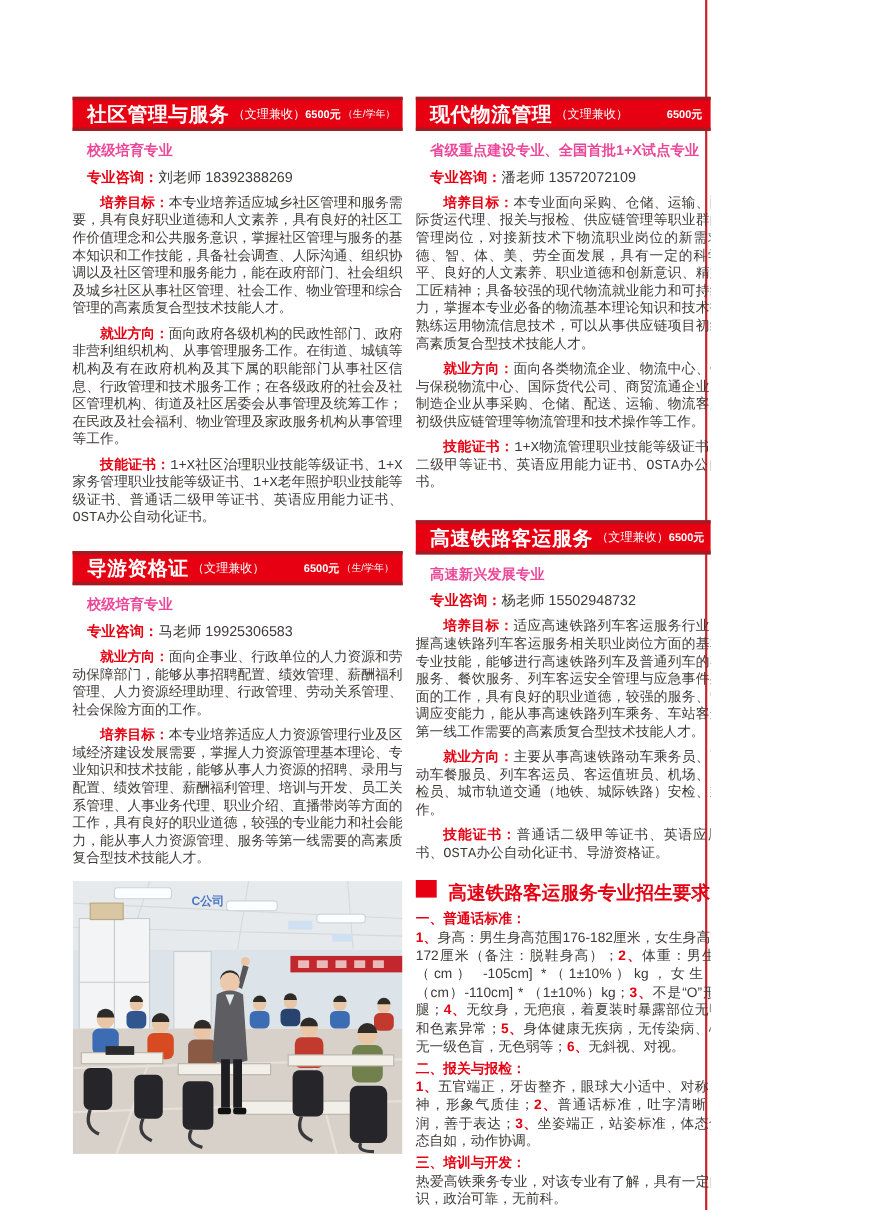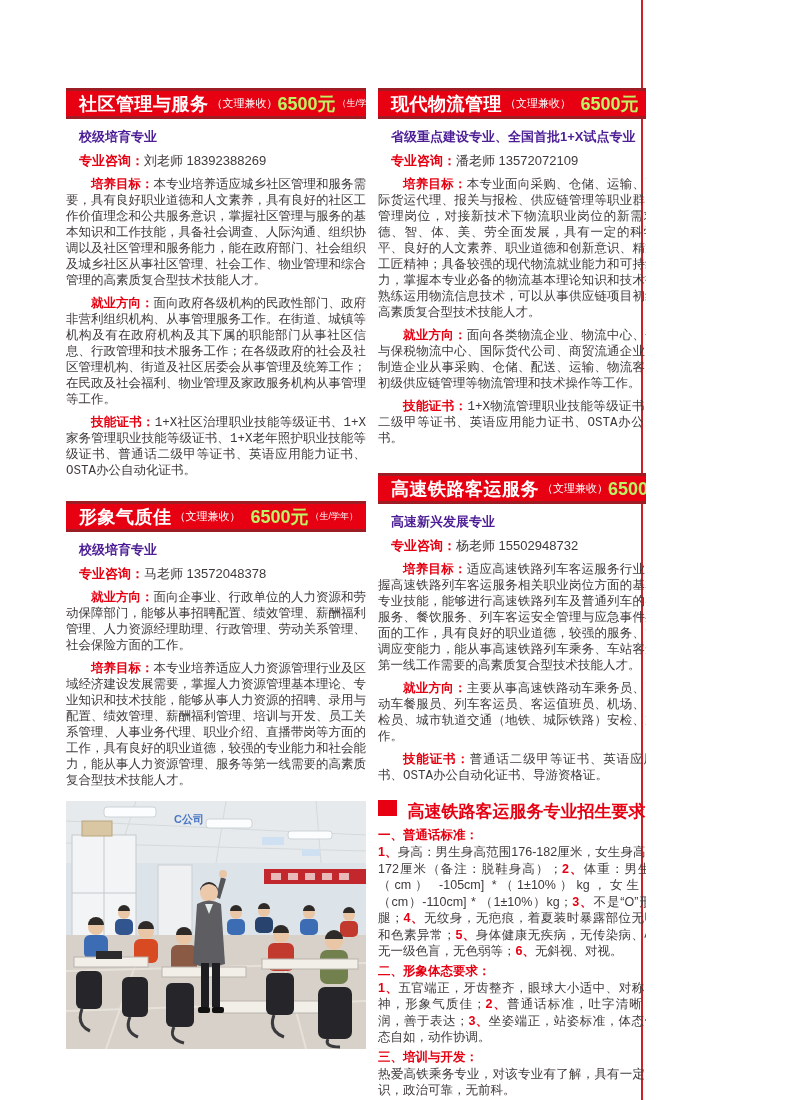--- a/index.html
+++ b/index.html
@@ -15,24 +15,24 @@
 
   .banner {
     display:flex; align-items:center; height:25px;
     background:#e60012; border-top:3px solid #9e1c23; border-bottom:3px solid #9e1c23;
     padding:0 8px 0 13px; box-sizing:content-box;
   }
   .banner.mt-left  { margin-top:22px; }
   .banner.mt-right { margin-top:26px; }
   .banner-title { color:#fff; font-weight:bold; font-size:18px; letter-spacing:0.5px; white-space:nowrap; }
   .banner-sub   { color:#fff; font-size:11px; margin-left:3px; white-space:nowrap; }
-  .banner-price { color:#bef264; font-weight:bold; font-size:18px; margin-left:auto; white-space:nowrap; }
+  .banner-price { color:#ffffff; font-weight:bold; font-size:10px; margin-left:auto; white-space:nowrap; }
   .banner-unit  { color:#fff; font-size:9px; margin-left:2px; white-space:nowrap; }
 
-  .badge { color:#4c1d95; font-weight:bold; font-size:13px; margin:9px 0 0 13px; }
+  .badge { color:#ec4899; font-weight:bold; font-size:13px; margin:9px 0 0 13px; }
   .consult { font-size:13px; margin:6px 0 0 13px; }
   .lead-red { color:#e60012; font-weight:bold; }
 
   .para {
     font-size:12.5px; line-height:16px; text-align:justify;
     text-indent:2em; margin:7px 0 0 0;font-family:Liberation Mono, monospace;
   }
 
   .photo-wrap { margin-top:12px; width:300px; height:248px; overflow:hidden; }
   .photo-wrap svg { display:block; }
@@ -66,28 +66,28 @@
       <div class="consult">
         <span class="lead-red">专业咨询：</span><span>刘老师 18392388269</span>
       </div>
       <p class="para"><span class="lead-red">培养目标：</span><span>本专业培养适应城乡社区管理和服务需要，具有良好职业道德和人文素养，具有良好的社区工作价值理念和公共服务意识，掌握社区管理与服务的基本知识和工作技能，具备社会调查、人际沟通、组织协调以及社区管理和服务能力，能在政府部门、社会组织及城乡社区从事社区管理、社会工作、物业管理和综合管理的高素质复合型技术技能人才。</span></p>
       <p class="para"><span class="lead-red">就业方向：</span><span>面向政府各级机构的民政性部门、政府非营利组织机构、从事管理服务工作。在街道、城镇等机构及有在政府机构及其下属的职能部门从事社区信息、行政管理和技术服务工作；在各级政府的社会及社区管理机构、街道及社区居委会从事管理及统筹工作；在民政及社会福利、物业管理及家政服务机构从事管理等工作。</span></p>
       <p class="para"><span class="lead-red">技能证书：</span><span>1+X社区治理职业技能等级证书、1+X家务管理职业技能等级证书、1+X老年照护职业技能等级证书、普通话二级甲等证书、英语应用能力证书、OSTA办公自动化证书。</span></p>
     </div>
 
     <div>
       <div class="banner mt-left">
-        <span class="banner-title">形象气质佳</span>
+        <span class="banner-title">导游资格证</span>
         <span class="banner-sub">（文理兼收）</span>
         <span class="banner-price">6500元</span>
         <span class="banner-unit">（生/学年）</span>
       </div>
       <div class="badge">校级培育专业</div>
       <div class="consult">
-        <span class="lead-red">专业咨询：</span><span>马老师 13572048378</span>
+        <span class="lead-red">专业咨询：</span><span>马老师 19925306583</span>
       </div>
       <p class="para"><span class="lead-red">就业方向：</span><span>面向企事业、行政单位的人力资源和劳动保障部门，能够从事招聘配置、绩效管理、薪酬福利管理、人力资源经理助理、行政管理、劳动关系管理、社会保险方面的工作。</span></p>
       <p class="para"><span class="lead-red">培养目标：</span><span>本专业培养适应人力资源管理行业及区域经济建设发展需要，掌握人力资源管理基本理论、专业知识和技术技能，能够从事人力资源的招聘、录用与配置、绩效管理、薪酬福利管理、培训与开发、员工关系管理、人事业务代理、职业介绍、直播带岗等方面的工作，具有良好的职业道德，较强的专业能力和社会能力，能从事人力资源管理、服务等第一线需要的高素质复合型技术技能人才。</span></p>
     </div>
 
     <div class="photo-wrap">
       <svg width="300" height="248" viewBox="0 0 300 248" xmlns="http://www.w3.org/2000/svg">
 
         <rect x="0" y="0" width="300" height="62" fill="#e7eaec"></rect>
         <line x1="0" y1="20" x2="300" y2="34" stroke="#d4d9dc" stroke-width="1"></line>
@@ -230,21 +230,21 @@
         <span class="req-title">高速铁路客运服务专业招生要求：</span>
         <span class="req-block right"></span>
       </div>
 
       <div>
         <div class="req-heading">一、普通话标准：</div>
         <div class="req-body"><span class="seg-red">1、</span><span>身高：男生身高范围176-182厘米，女生身高范围166-172厘米（备注：脱鞋身高）；</span><span class="seg-red">2、</span><span>体重：男生：[身高（cm） -105cm] *（1±10%）kg，女生：[身高（cm）-110cm] * （1±10%）kg；</span><span class="seg-red">3、</span><span>不是“O”形或“X”形腿；</span><span class="seg-red">4、</span><span>无纹身，无疤痕，着夏装时暴露部位无明显疤痕和色素异常；</span><span class="seg-red">5、</span><span>身体健康无疾病，无传染病、心脏病，无一级色盲，无色弱等；</span><span class="seg-red">6、</span><span>无斜视、对视。</span></div>
       </div>
 
       <div>
-        <div class="req-heading">二、形象体态要求：</div>
+        <div class="req-heading">二、报关与报检：</div>
         <div class="req-body"><span class="seg-red">1、</span><span>五官端正，牙齿整齐，眼球大小适中、对称，目光有神，形象气质佳；</span><span class="seg-red">2、</span><span>普通话标准，吐字清晰，声音圆润，善于表达；</span><span class="seg-red">3、</span><span>坐姿端正，站姿标准，体态匀称，步态自如，动作协调。</span></div>
       </div>
 
       <div>
         <div class="req-heading">三、培训与开发：</div>
         <div class="req-body"><span>热爱高铁乘务专业，对该专业有了解，具有一定的基础知识，政治可靠，无前科。</span></div>
       </div>
 
     </div>
   </div>

